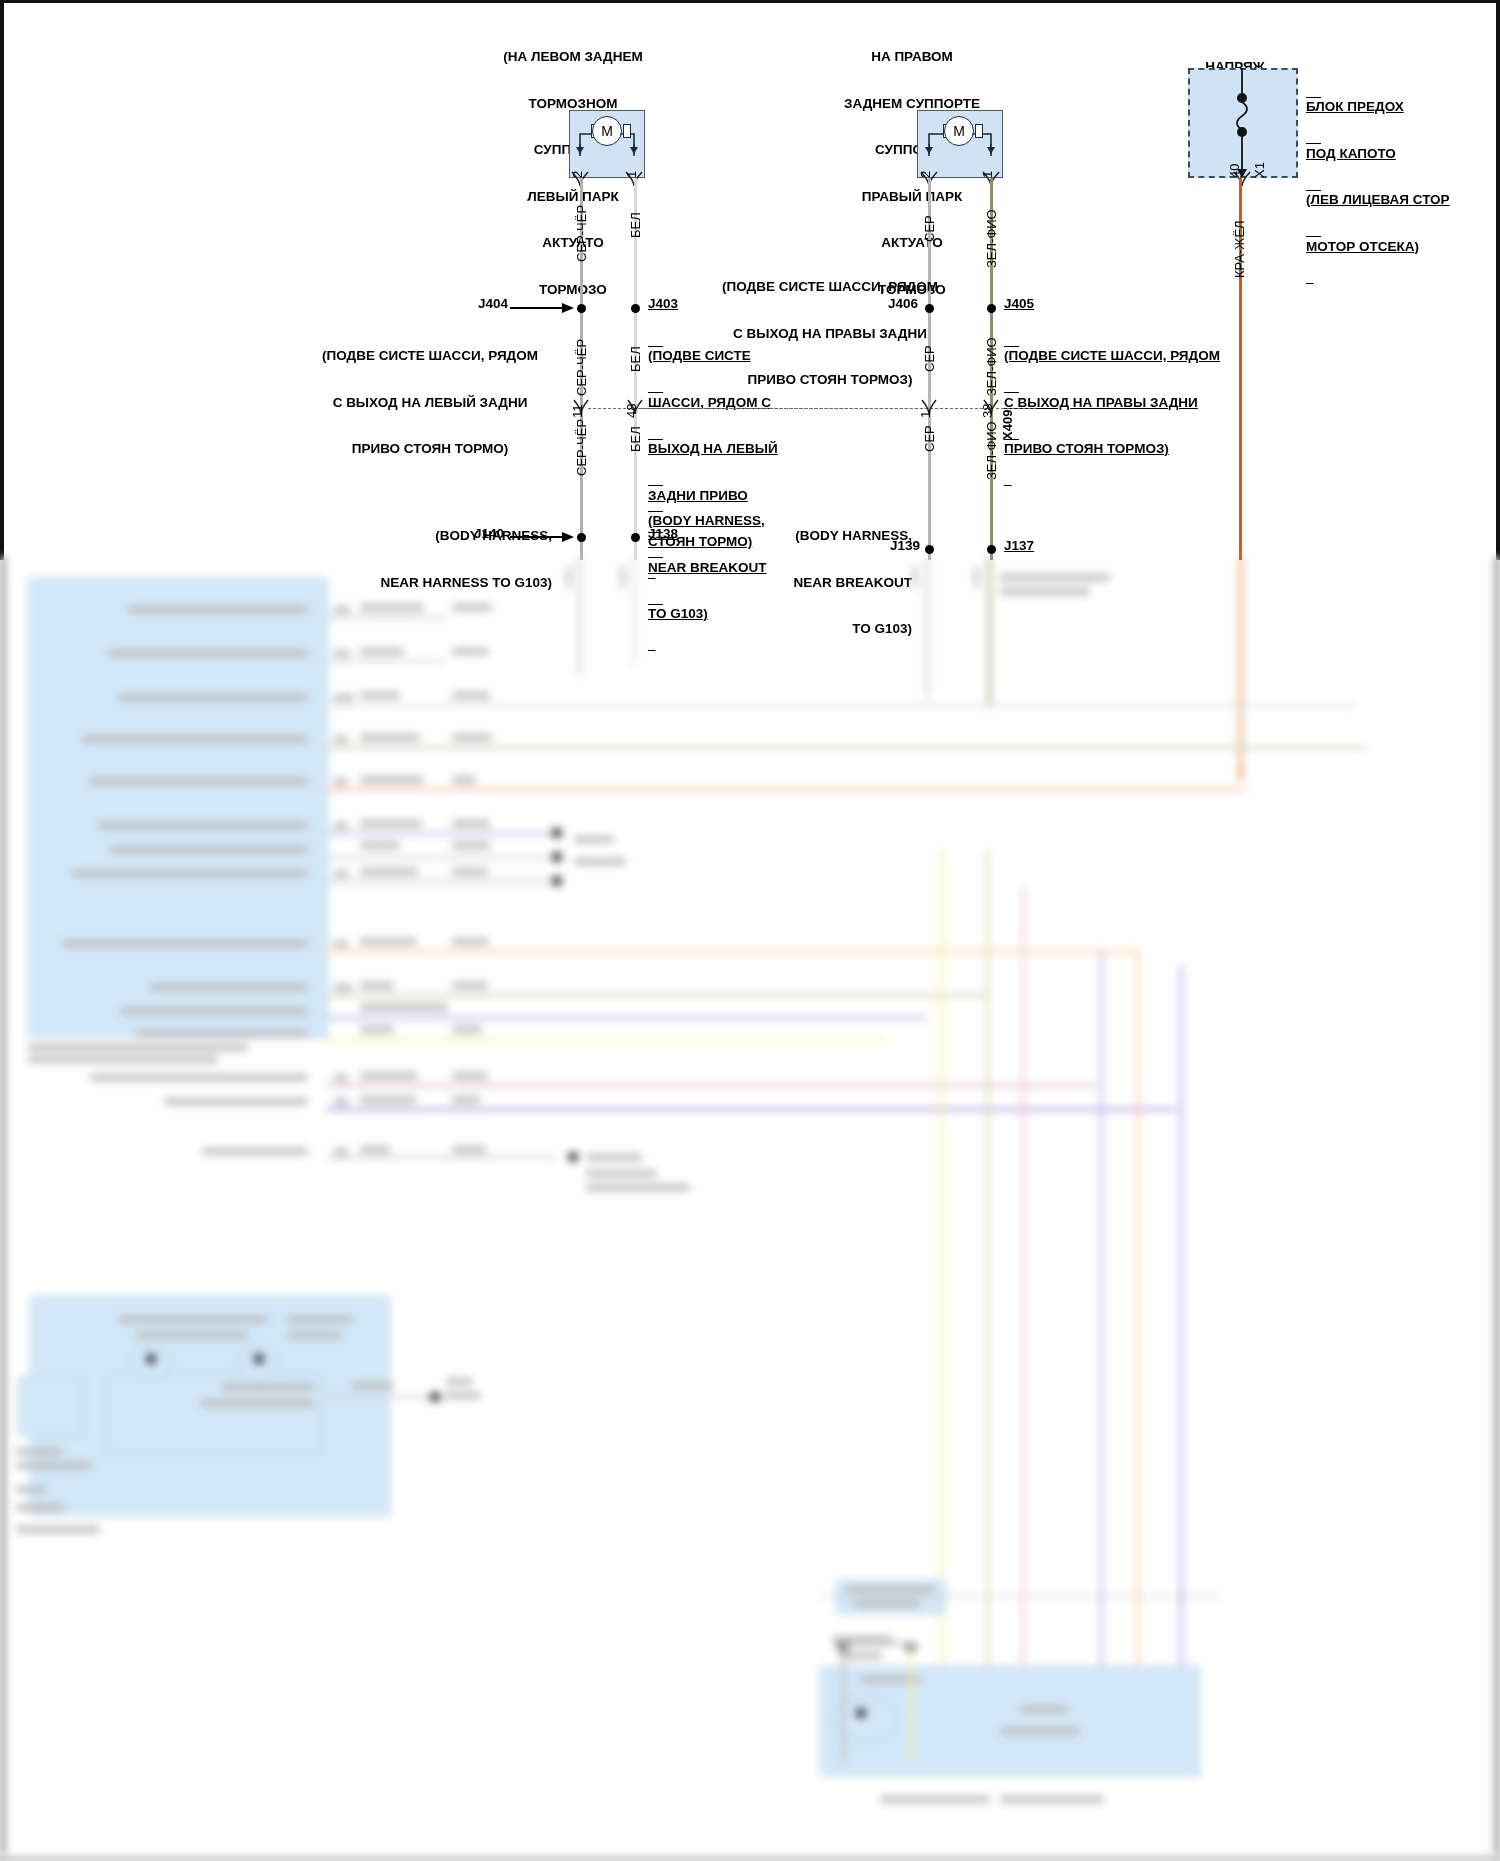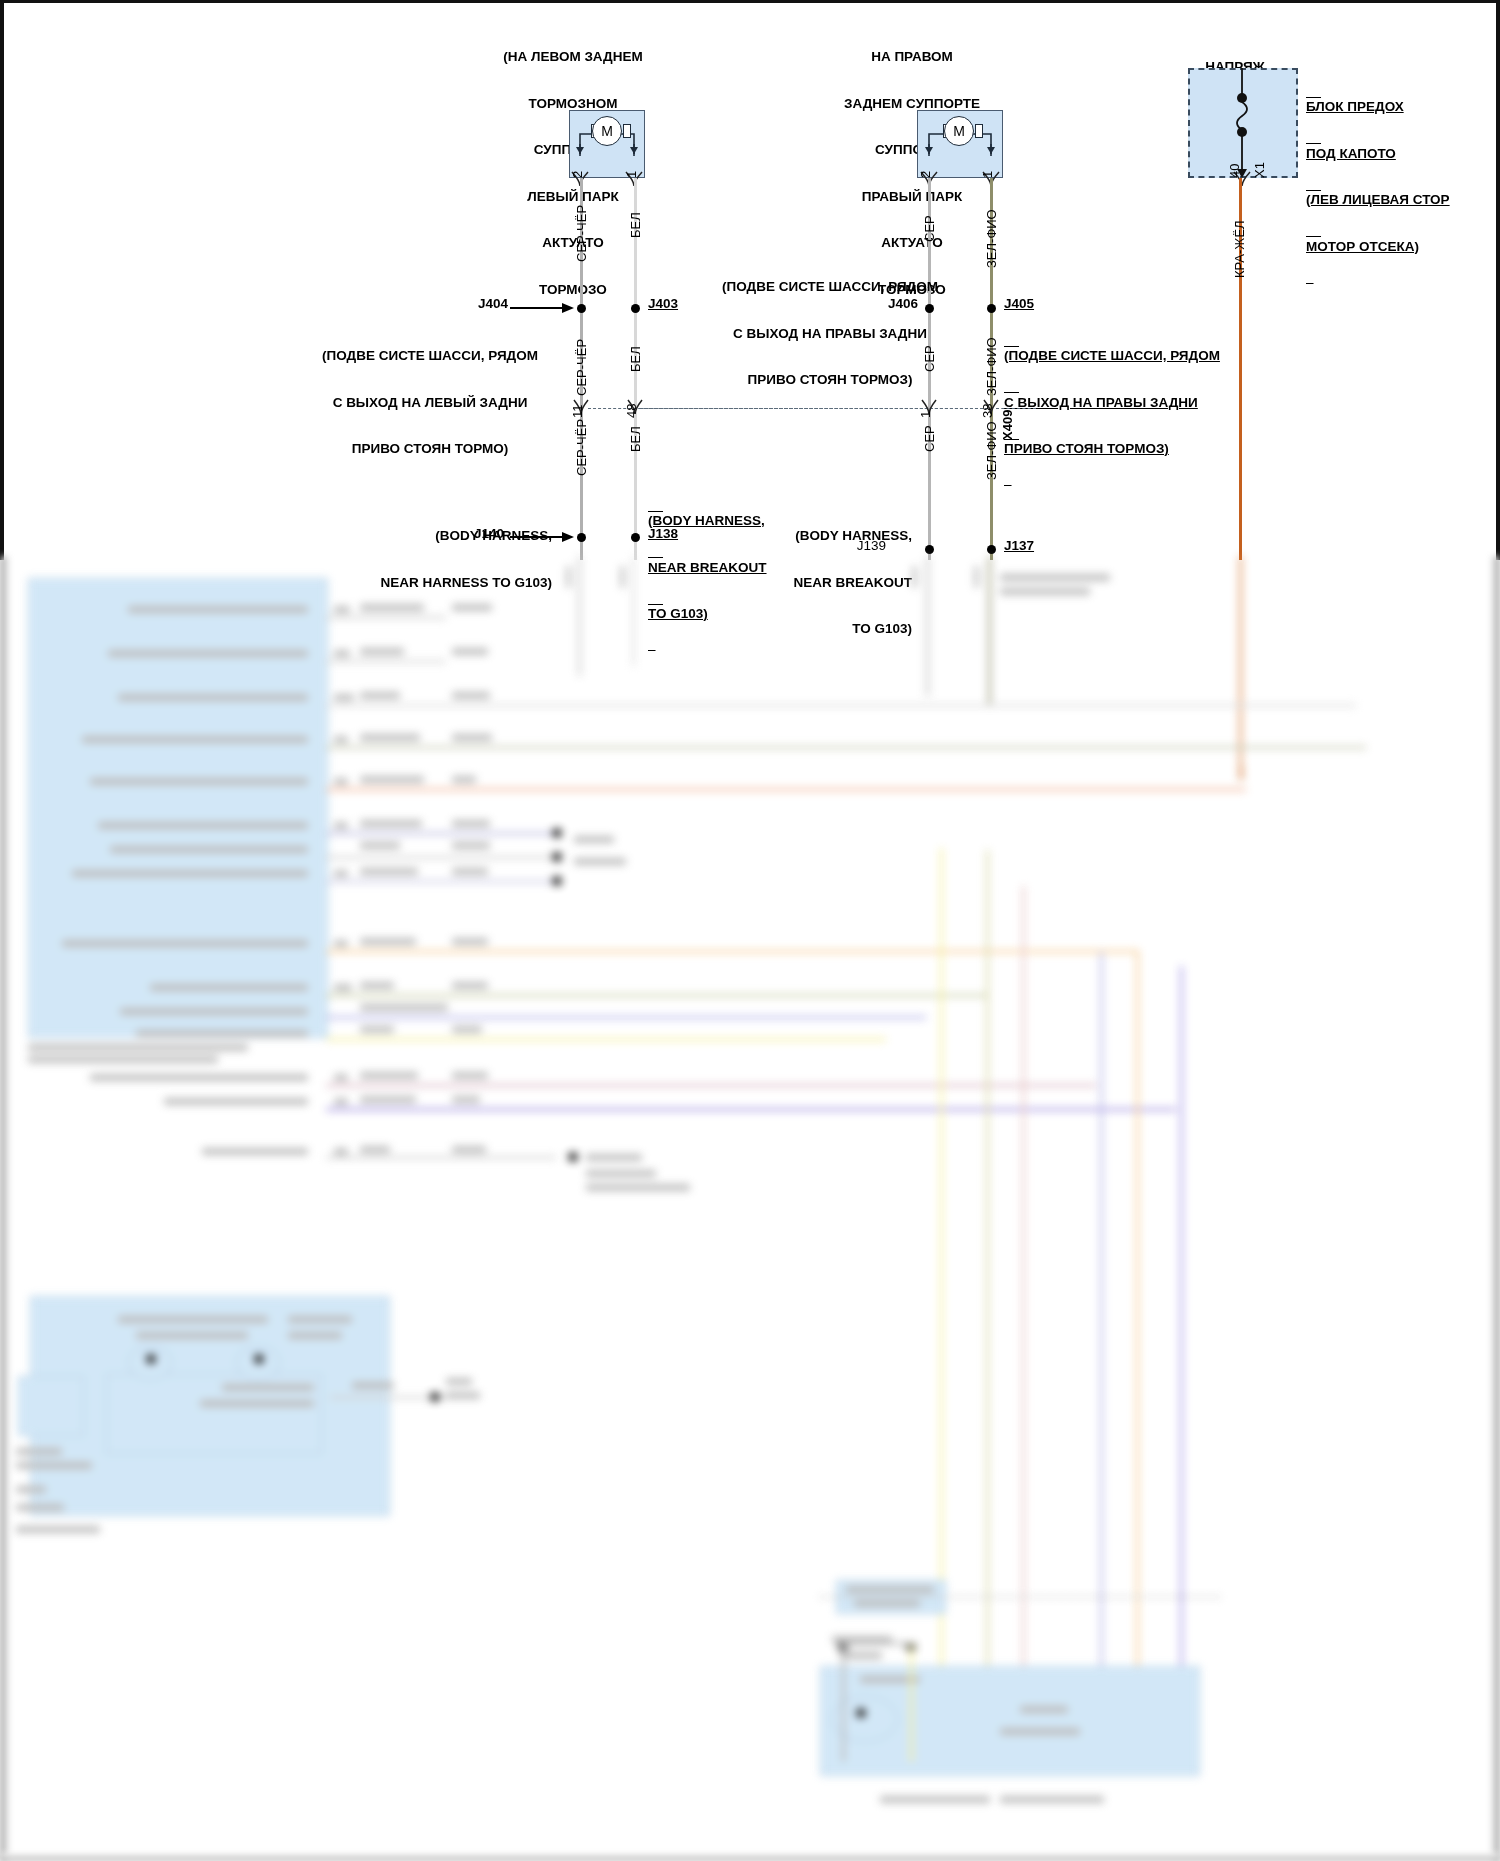--- a/index.html
+++ b/index.html
@@ -213,20 +213,27 @@
   </svg>
   <div class="txt r" style="left:460px;top:296px;width:48px;font-weight:700;">J404</div>
   <div class="txt c" style="left:300px;top:317px;width:260px;font-weight:700;">
     <div>(ПОДВЕ СИСТЕ ШАССИ, РЯДОМ</div>
     <div>С ВЫХОД НА ЛЕВЫЙ ЗАДНИ</div>
     <div>ПРИВО СТОЯН ТОРМО)</div>
   </div>
 
   <div class="dot" style="left:631px;top:304px;"></div>
   <div class="txt l" style="left:648px;top:296px;width:70px;font-weight:700;">J403</div>
+  <div class="txt l" style="left:648px;top:317px;width:150px;font-weight:700;">
+    <div>(ПОДВЕ СИСТЕ</div>
+    <div>ШАССИ, РЯДОМ С</div>
+    <div>ВЫХОД НА ЛЕВЫЙ</div>
+    <div>ЗАДНИ ПРИВО</div>
+    <div>СТОЯН ТОРМО)</div>
+  </div>
 
   <div class="dot" style="left:925px;top:304px;"></div>
   <div class="txt r" style="left:860px;top:296px;width:58px;font-weight:700;">J406</div>
   <div class="txt c" style="left:700px;top:248px;width:260px;font-weight:700;">
     <div>(ПОДВЕ СИСТЕ ШАССИ, РЯДОМ</div>
     <div>С ВЫХОД НА ПРАВЫ ЗАДНИ</div>
     <div>ПРИВО СТОЯН ТОРМОЗ)</div>
   </div>
 
   <div class="dot" style="left:987px;top:304px;"></div>
@@ -267,21 +274,21 @@
 
   <div class="dot" style="left:631px;top:533px;"></div>
   <div class="txt l" style="left:648px;top:526px;width:70px;font-weight:700;">J138</div>
   <div class="txt l" style="left:648px;top:482px;width:160px;font-weight:700;">
     <div>(BODY HARNESS,</div>
     <div>NEAR BREAKOUT</div>
     <div>TO G103)</div>
   </div>
 
   <div class="dot" style="left:925px;top:545px;"></div>
-  <div class="txt r" style="left:830px;top:538px;width:56px;font-weight:400;">J139</div>
+  <div class="txt r" style="left:864px;top:538px;width:56px;font-weight:700;">J139</div>
   <div class="txt r" style="left:750px;top:497px;width:162px;font-weight:700;">
     <div>(BODY HARNESS,</div>
     <div>NEAR BREAKOUT</div>
     <div>TO G103)</div>
   </div>
 
   <div class="dot" style="left:987px;top:545px;"></div>
   <div class="txt l" style="left:1004px;top:538px;width:70px;font-weight:700;">J137</div>
 
   <div id="blurlayer">

